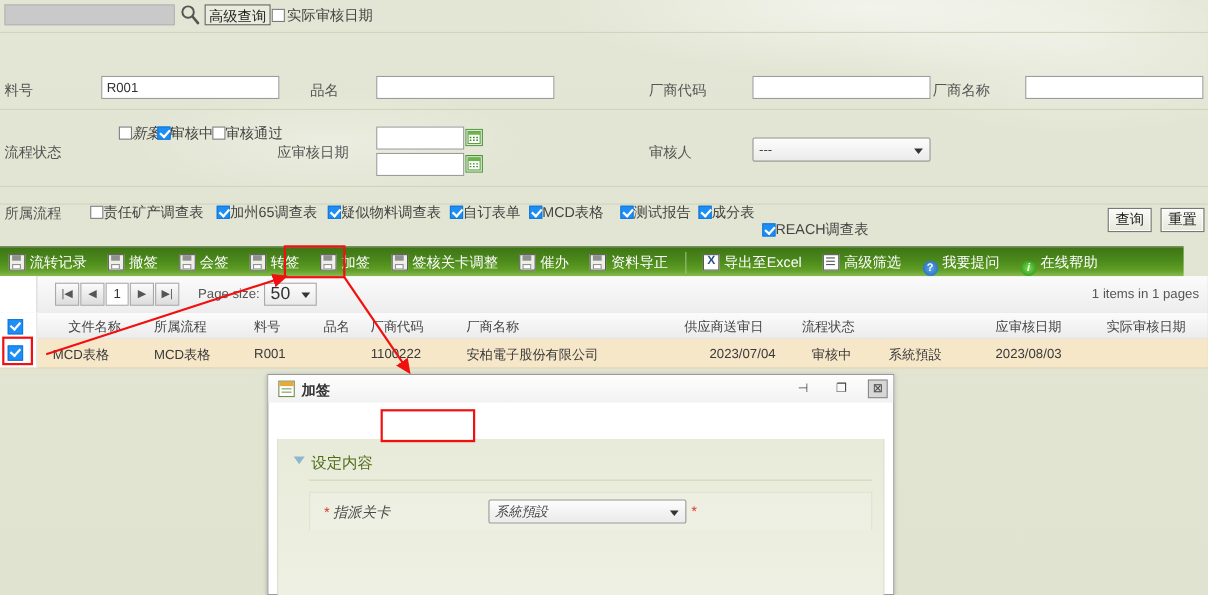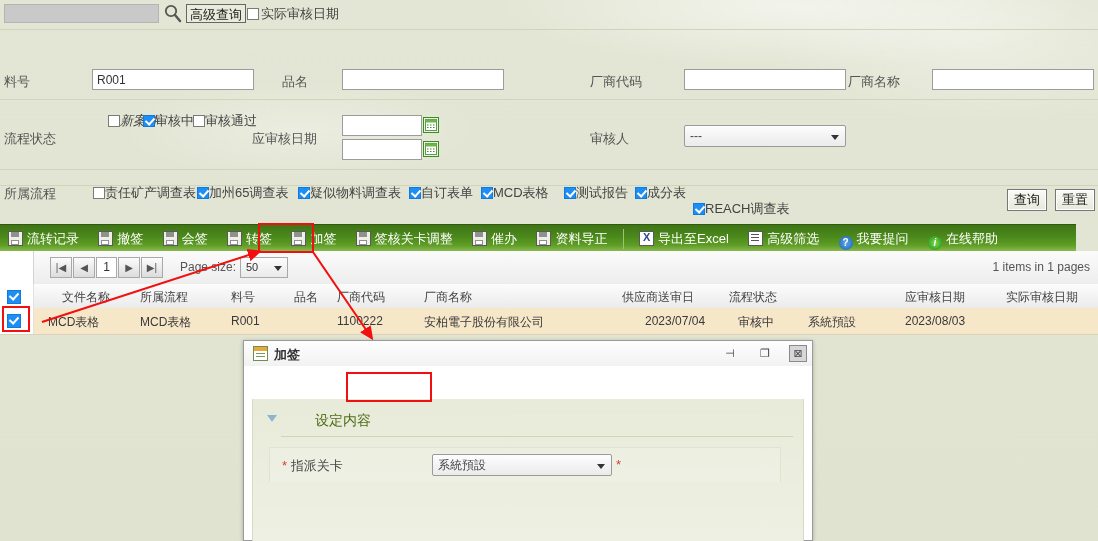--- a/index.html
+++ b/index.html
@@ -113,21 +113,21 @@
     font-size:10px;color:#555;text-align:center;line-height:19px;
   }
   .pgnum{
     position:absolute;top:6px;width:21px;height:21px;box-sizing:border-box;
     border:1px solid #a9a9a9;background:#fff;font-size:12px;text-align:center;line-height:19px;color:#333;
   }
   .pglabel{position:absolute;top:9px;font-size:12px;color:#555;}
   .pgsize{
     position:absolute;top:6px;width:48px;height:21px;box-sizing:border-box;
     border:1px solid #a9a9a9;background:linear-gradient(#fcfcfc,#eaeaea);
-    font-size:11px;color:#333;line-height:19px;padding-left:5px;
+    font-size:16px;color:#333;line-height:19px;padding-left:5px;
   }
   .pgsize:after{content:"";position:absolute;right:5px;top:8px;border-left:4px solid transparent;border-right:4px solid transparent;border-top:5px solid #333;}
   .items-info{position:absolute;right:8px;top:9px;font-size:12px;color:#555;}
 
   
   .grid{position:absolute;left:0;top:284px;width:1098px;}
   .ghead{position:absolute;left:0;top:0;width:1098px;height:24px;background:linear-gradient(#fcfcfc,#ebebeb);border-bottom:1px solid #cacaca;}
   .gsel{position:absolute;left:0;top:0;width:33px;height:24px;background:#fff;border-right:1px solid #e2e2e2;}
   .gcell{position:absolute;font-size:12px;color:#444;top:5px;white-space:nowrap;}
   .grow{position:absolute;left:0;top:24px;width:1098px;height:26px;background:#f6e7c9;border-bottom:1px solid #ddd2b6;}
@@ -150,24 +150,24 @@
     position:absolute;left:8px;top:29px;width:552px;height:27px;box-sizing:border-box;
     background:linear-gradient(#3f7416 0%,#4c8a1c 45%,#5f9d25 75%,#8fbe57 100%);
     border:1px solid #5a7f33;white-space:nowrap;
   }
   .dlg-body{
     position:absolute;left:8px;top:58px;width:552px;height:142px;box-sizing:border-box;
     border-left:1px solid #d7dac4;border-right:1px solid #d7dac4;
     background:linear-gradient(#e8ebd9,#eef0e3);
     overflow:hidden;
   }
-  .sec-title{position:absolute;left:30px;top:13px;font-size:14px;color:#4f6d18;margin-left:32px;}
+  .sec-title{position:absolute;left:30px;top:13px;font-size:14px;color:#4f6d18;}
   .sec-arrow{position:absolute;left:14px;top:16px;width:0;height:0;border-left:5px solid transparent;border-right:5px solid transparent;border-top:7px solid #8fb6cf;}
   .sec-line{position:absolute;left:28px;top:37px;width:512px;height:1px;background:#cfd6b8;}
-  .frow{position:absolute;left:16px;width:512px;height:35px;box-sizing:border-box;border:1px solid #dfe3cf;border-bottom:none;background:rgba(255,255,255,.12);}
+  .frow{position:absolute;left:28px;width:512px;height:35px;box-sizing:border-box;border:1px solid #dfe3cf;border-bottom:none;background:rgba(255,255,255,.12);font-style:italic;}
   .freq{color:#e03a2f;font-size:13px;}
   .flbl{position:absolute;left:12px;top:9px;font-size:13px;color:#4a4a4a;}
   .fval{position:absolute;left:135px;top:9px;font-size:13px;color:#4a4a4a;}
   .dots-btn{display:inline-block;border:1px solid #9a9a9a;background:#fff;font-size:11px;line-height:12px;padding:0 2px;color:#333;vertical-align:1px;}
 
   
   .hl{position:absolute;border:2px solid #f10f0f;box-sizing:border-box;z-index:20;}
   .anno-svg{position:absolute;left:0;top:0;width:1098px;height:541px;z-index:19;pointer-events:none;}
 </style>
 </head>
@@ -238,21 +238,21 @@
 
     <span class="flabel" style="left:590px;top:101px;">审核人</span>
     <span class="ddl" style="left:684px;top:96px;width:162px;">
       <span>---</span>
     </span>
 
     <div class="sep" style="top:140px;"></div>
 
     <span class="flabel" style="left:4px;top:156px;">所属流程</span>
 
-    <span class="cbitem" style="left:93px;top:155px;">
+    <span class="cbitem" style="left:82px;top:155px;">
       <span class="cb"></span><span>责任矿产调查表</span>
     </span>
     <span class="cbitem" style="left:197px;top:155px;">
       <span class="cb on"></span><span>加州65调查表</span>
     </span>
     <span class="cbitem" style="left:298px;top:155px;">
       <span class="cb on"></span><span>疑似物料调查表</span>
     </span>
     <span class="cbitem" style="left:409px;top:155px;">
       <span class="cb on"></span><span>自订表单</span>

